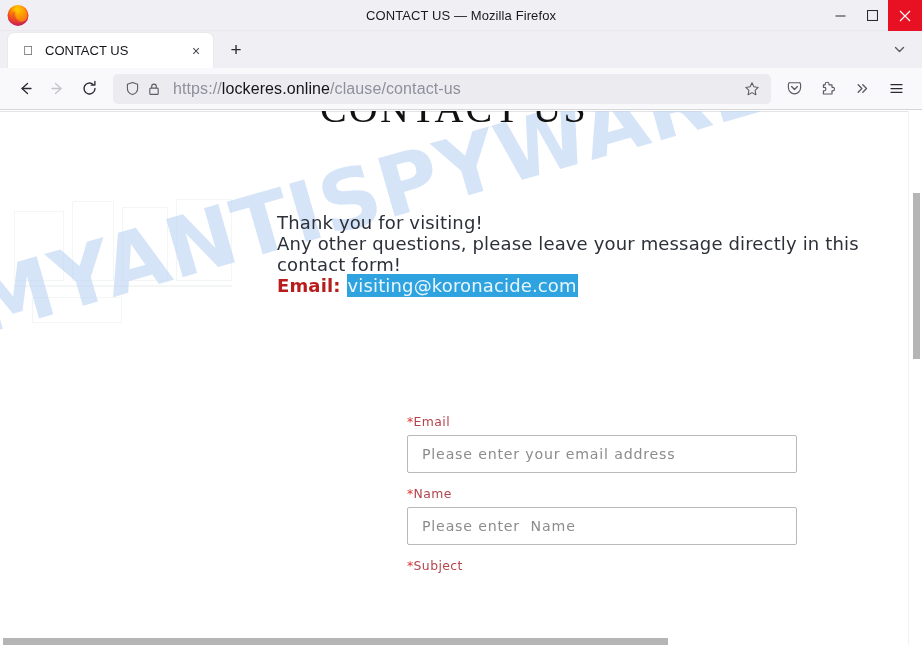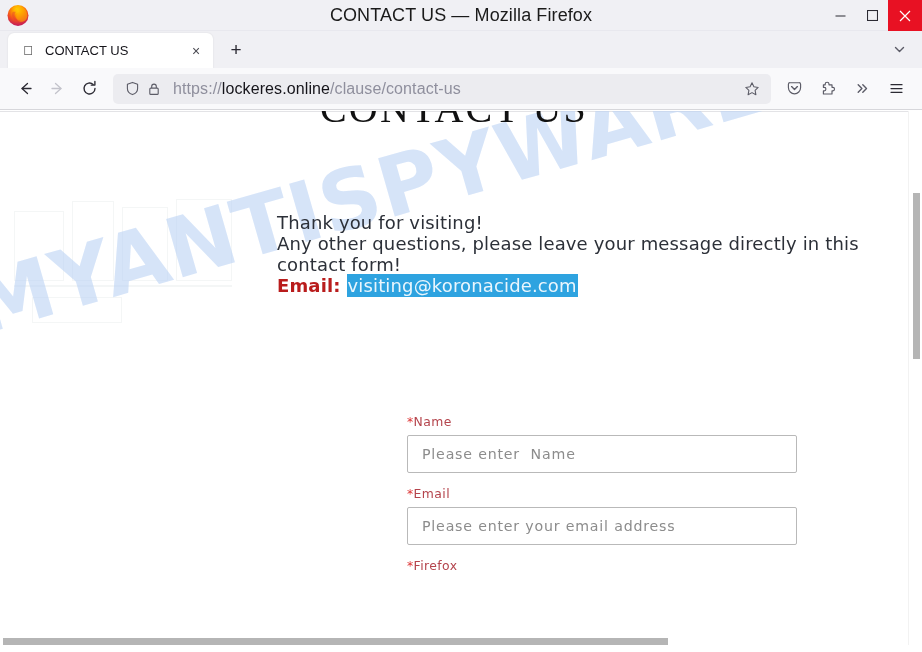--- a/index.html
+++ b/index.html
@@ -25,21 +25,21 @@
     border-bottom: 1px solid #e8e8ee;
     display: flex; align-items: center;
   }
   .ff-logo {
     position: absolute; left: 6px; top: 3px;
     width: 24px; height: 24px;
   }
   .titlebar-text {
     width: 100%;
     text-align: center;
-    font-size: 18px;
+    font-size: 13px;
     color: #1a1a1a;
     letter-spacing: .1px;
     line-height: 31px;
   }
   .win-controls {
     position: absolute; right: 0; top: 0;
     height: 31px; display: flex;
   }
   .win-btn {
     width: 32px; height: 31px;
@@ -419,29 +419,29 @@
       <div class="page-head">CONTACT US</div>
 
       <div class="body-copy">
         <p>Thank you for visiting!</p>
         <p>Any other questions, please leave your message directly in this contact form!</p>
         <p class="email-line"><b>Email:</b> <span class="email-sel">visiting@koronacide.com</span></p>
       </div>
 
       <div class="form">
         <div class="field">
+          <div class="field-label"><span class="star">*</span><span>Email</span></div>
+          <input class="field-input" type="text" placeholder="Please enter your email address" style="">
+        </div>
+        <div class="field">
           <div class="field-label"><span class="star">*</span><span>Name</span></div>
           <input class="field-input" type="text" placeholder="Please enter  Name" style="">
         </div>
         <div class="field">
-          <div class="field-label"><span class="star">*</span><span>Email</span></div>
-          <input class="field-input" type="text" placeholder="Please enter your email address" style="">
-        </div>
-        <div class="field">
-          <div class="field-label"><span class="star">*</span><span>Firefox</span></div>
+          <div class="field-label"><span class="star">*</span><span>Subject</span></div>
         </div>
       </div>
 
       <div class="hscroll-track">
         <div class="hscroll-thumb"></div>
       </div>
     </div>
   </div>
 
   <div class="vscroll-track">

